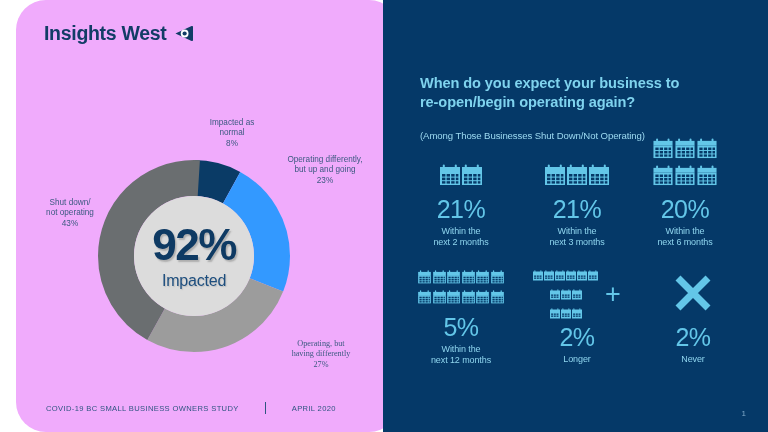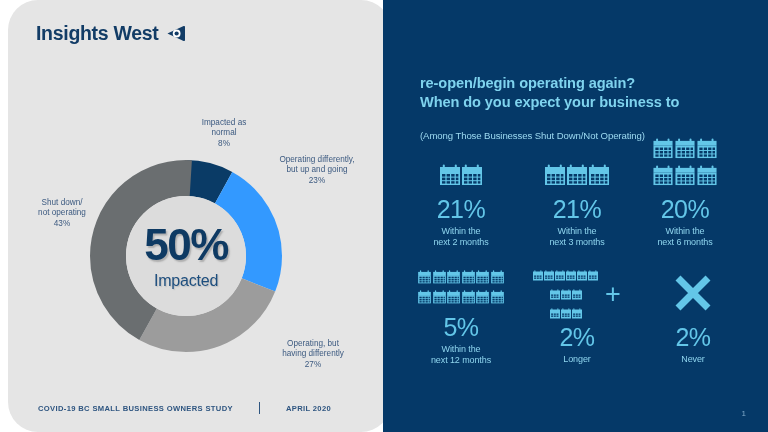--- a/index.html
+++ b/index.html
@@ -20,24 +20,24 @@
     position: relative;
     width: 768px;
     height: 432px;
     background: #ffffff;
     overflow: hidden;
   }
 
   
   .left-panel {
     position: absolute;
-    left: 8px; top: 0;
+    left: 16px; top: 0;
     width: 383px;
     height: 432px;
-    background: #e5e5e5;
+    background: #f0abfc;
     border-radius: 30px;
   }
 
   .logo-row {
     position: absolute;
     left: 28px; top: 22px;
     display: flex;
     align-items: center;
     gap: 7px;
   }
@@ -96,33 +96,33 @@
   .donut-label {
     position: absolute;
     font-size: 8.2px;
     color: #3C5A80;
     line-height: 1.25;
     font-weight: normal;
   }
   .lbl-normal   { left: 174px; top: 118px; width: 84px; text-align: center; }
   .lbl-diff     { left: 250px; top: 155px; width: 118px; text-align: center; }
   .lbl-shut     { left: 8px;   top: 198px; width: 92px; text-align: center; }
-  .lbl-diffic   { left: 246px; top: 339px; width: 118px; text-align: center; }
+  .lbl-diffic   { left: 246px; top: 339px; width: 118px; text-align: center; font-family: Liberation Serif, serif; }
 
   
   .footer {
     position: absolute;
     left: 30px; bottom: 18px;
     display: flex;
     align-items: center;
     gap: 26px;
     font-size: 7.6px;
     color: #2E5580;
     letter-spacing: 0.35px;
-    font-weight: bold;
+    font-weight: normal;
   }
   .footer-div {
     display: inline-block;
     width: 1px; height: 12px;
     background: #2E5580;
   }
 
   
   .right-panel {
     position: absolute;
@@ -238,21 +238,21 @@
           <circle cx="104" cy="104" r="78" fill="none" stroke="#3399FF" stroke-width="36" stroke-dasharray="112.72 377.37" stroke-dashoffset="-39.21"></circle>
 
           <circle cx="104" cy="104" r="78" fill="none" stroke="#9C9C9C" stroke-width="36" stroke-dasharray="132.32 357.77" stroke-dashoffset="-151.93"></circle>
 
           <circle cx="104" cy="104" r="78" fill="none" stroke="#6A6E70" stroke-width="36" stroke-dasharray="210.74 279.35" stroke-dashoffset="-284.25"></circle>
         </g>
         <circle cx="104" cy="104" r="60" fill="#DCDCDC"></circle>
       </svg>
 
       <div class="donut-center">
-        <div class="donut-big">50%</div>
+        <div class="donut-big">92%</div>
         <div class="donut-sub">Impacted</div>
       </div>
     </div>
 
     <div class="donut-label lbl-normal">
       <div>Impacted as</div>
       <div>normal</div>
       <div>8%</div>
     </div>
 
@@ -278,22 +278,22 @@
       <span>COVID-19 BC SMALL BUSINESS OWNERS STUDY</span>
       <span class="footer-div"></span>
       <span>APRIL 2020</span>
     </div>
   </div>
 
   <div class="right-panel">
 
     <div class="right-head">
       <div class="right-title">
+        <div>When do you expect your business to</div>
         <div>re-open/begin operating again?</div>
-        <div>When do you expect your business to</div>
       </div>
       <div class="right-sub">(Among Those Businesses Shut Down/Not Operating)</div>
     </div>
 
     <div class="stat" style="left:14px; top:146px; width:128px;">
       <div class="stat-icons">
         <div class="icon-stack">
           <div class="icon-row">
             <span><svg width="20" height="22" viewBox="0 0 20 22">
                   <rect x="2.8" y="0.5" width="2" height="4.5" rx="1" fill="#63C6E8"></rect>

